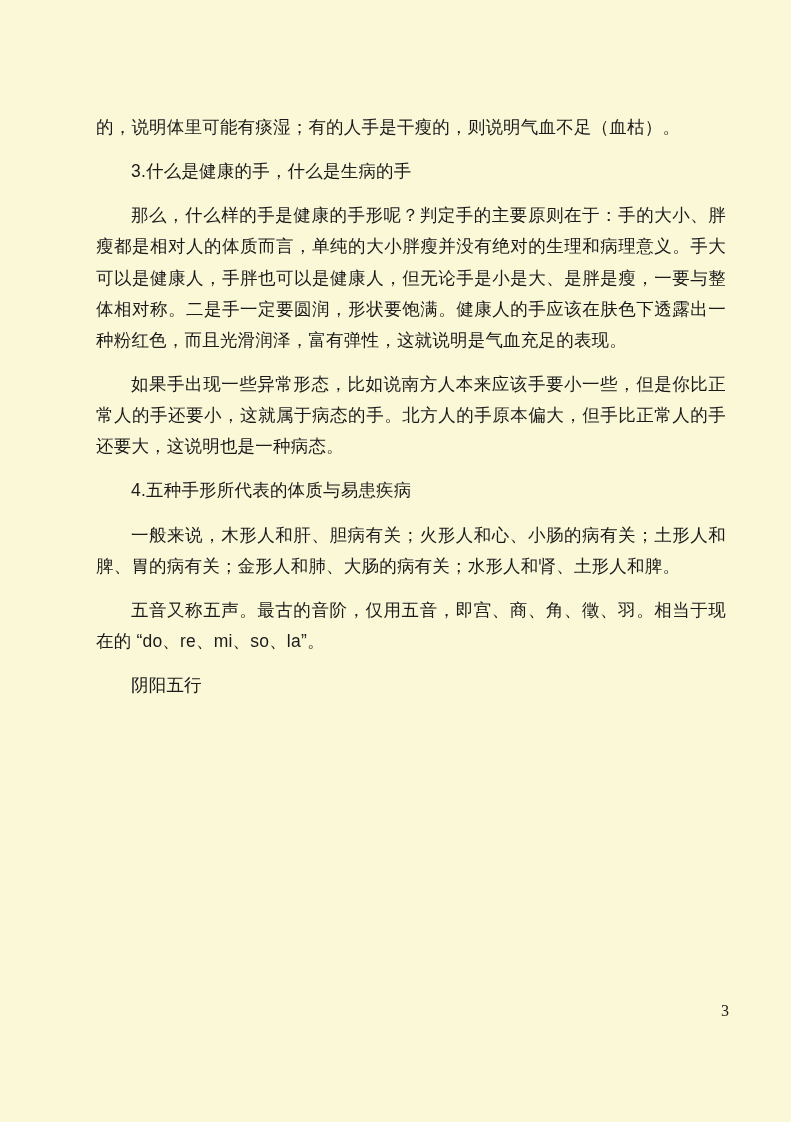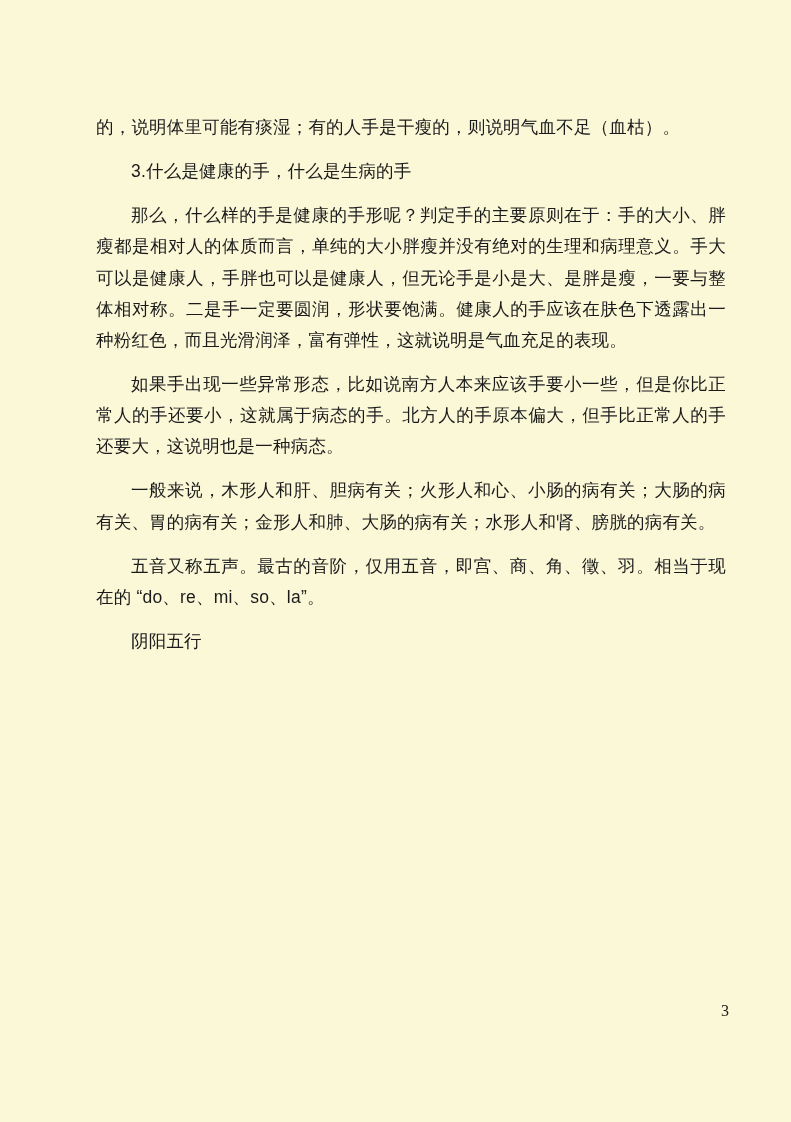--- a/index.html
+++ b/index.html
@@ -61,18 +61,19 @@
 </style>
 </head>
 <body>
 
 <div class="page">
   <div class="content">
     <p class="noindent">的，说明体里可能有痰湿；有的人手是干瘦的，则说明气血不足（血枯）。</p>
     <p class="heading">3.什么是健康的手，什么是生病的手</p>
     <p class="indent">那么，什么样的手是健康的手形呢？判定手的主要原则在于：手的大小、胖瘦都是相对人的体质而言，单纯的大小胖瘦并没有绝对的生理和病理意义。手大可以是健康人，手胖也可以是健康人，但无论手是小是大、是胖是瘦，一要与整体相对称。二是手一定要圆润，形状要饱满。健康人的手应该在肤色下透露出一种粉红色，而且光滑润泽，富有弹性，这就说明是气血充足的表现。</p>
     <p class="indent">如果手出现一些异常形态，比如说南方人本来应该手要小一些，但是你比正常人的手还要小，这就属于病态的手。北方人的手原本偏大，但手比正常人的手还要大，这说明也是一种病态。</p>
-    <p class="indent">一般来说，木形人和肝、胆病有关；火形人和心、小肠的病有关；大肠的病有关、胃的病有关；金形人和肺、大肠的病有关；水形人和肾、膀胱的病有关。</p>
+    <p class="heading">4.五种手形所代表的体质与易患疾病</p>
+    <p class="indent">一般来说，木形人和肝、胆病有关；火形人和心、小肠的病有关；土形人和脾、胃的病有关；金形人和肺、大肠的病有关；水形人和肾、土形人和脾。</p>
     <p class="indent">五音又称五声。最古的音阶，仅用五音，即宫、商、角、徵、羽。相当于现在的 “do、re、mi、so、la”。</p>
     <p class="sub-heading">阴阳五行</p>
   </div>
   <div class="page-number">3</div>
 </div>
 
 </body></html>

